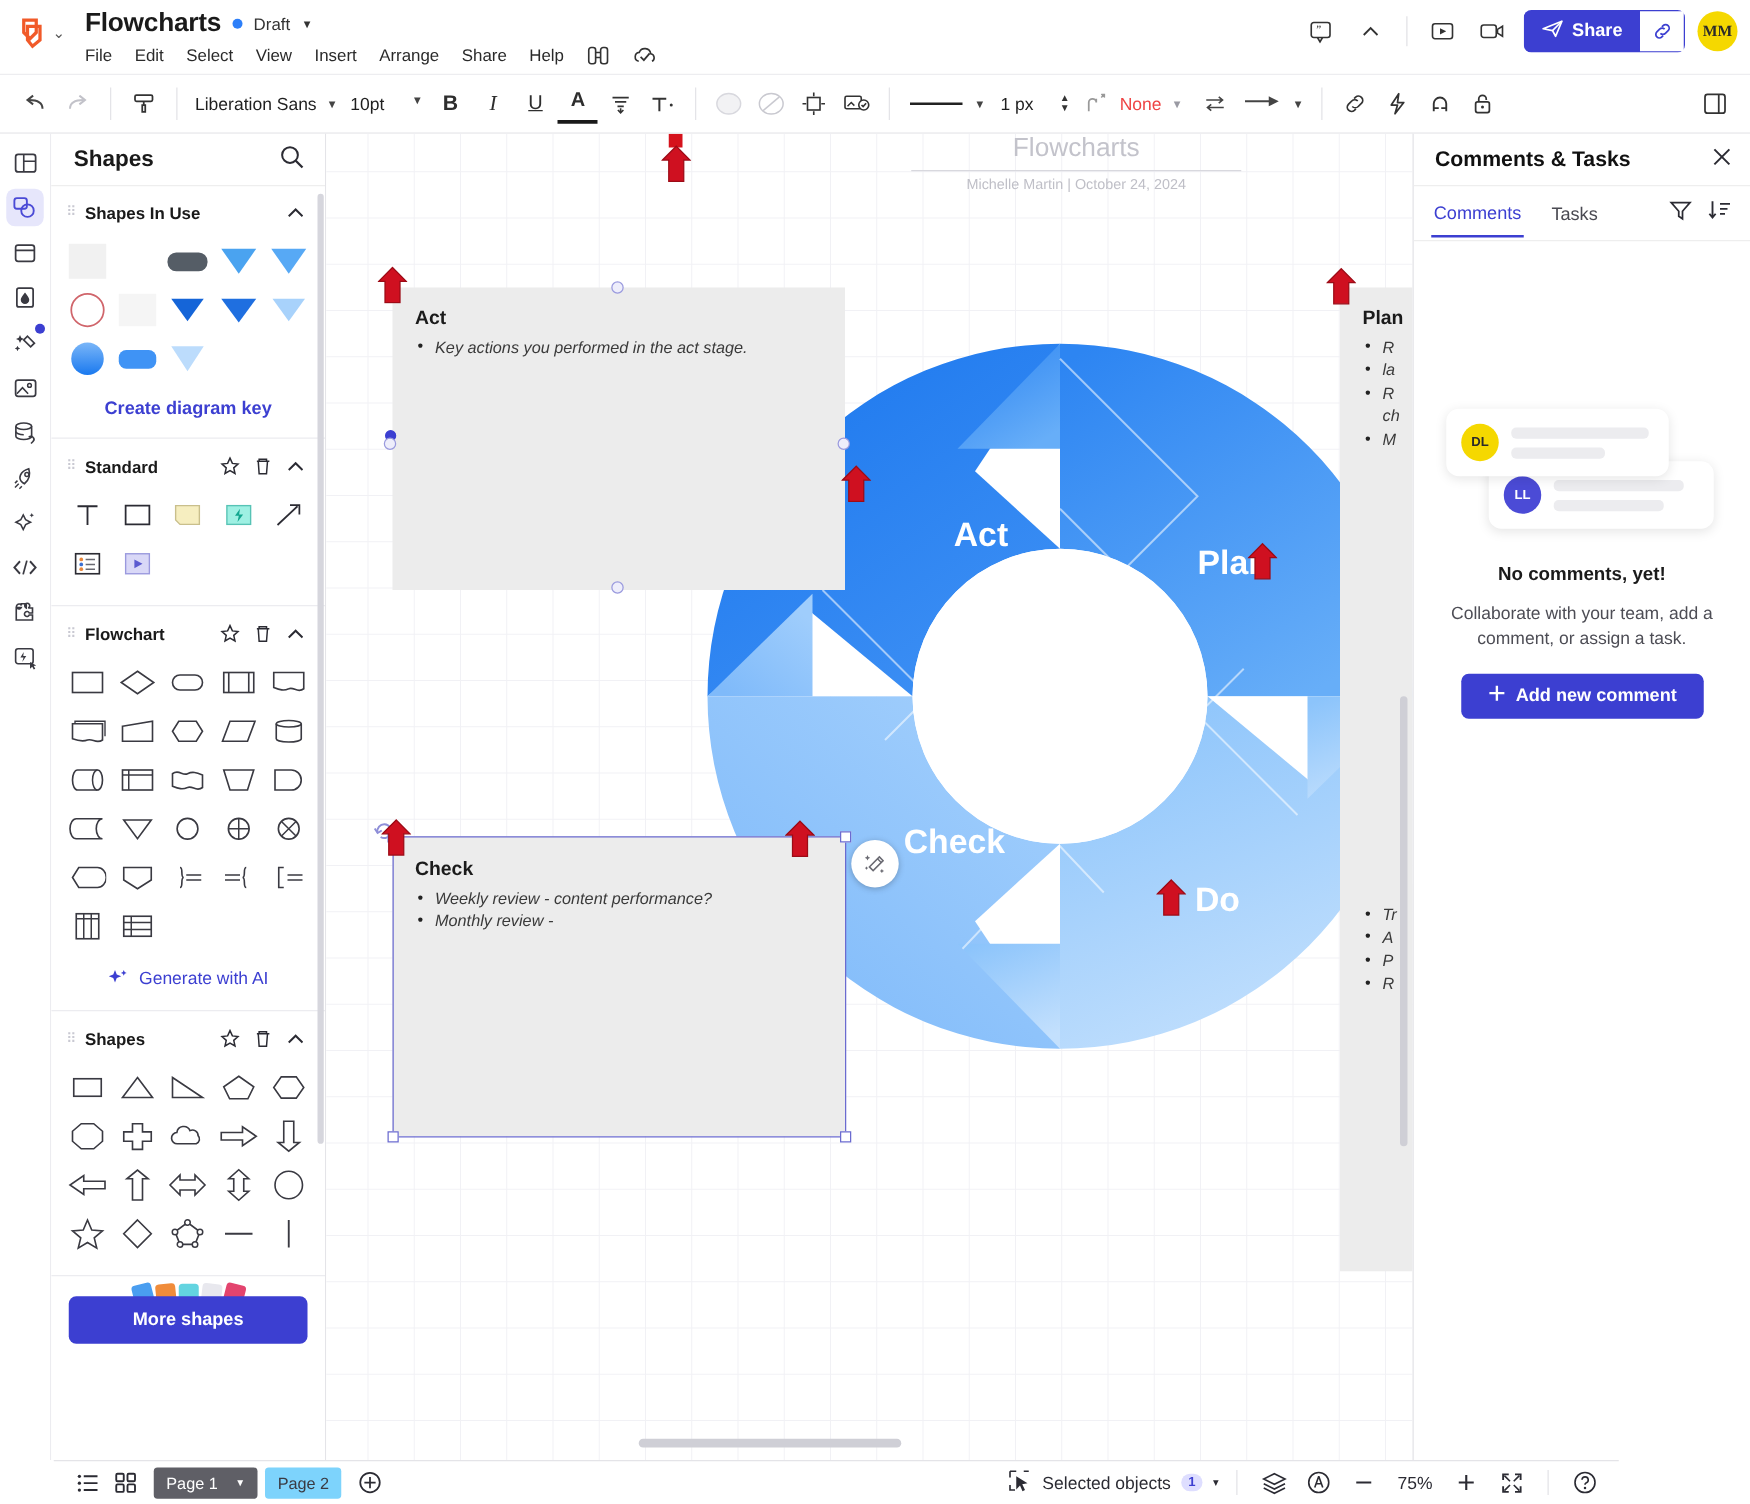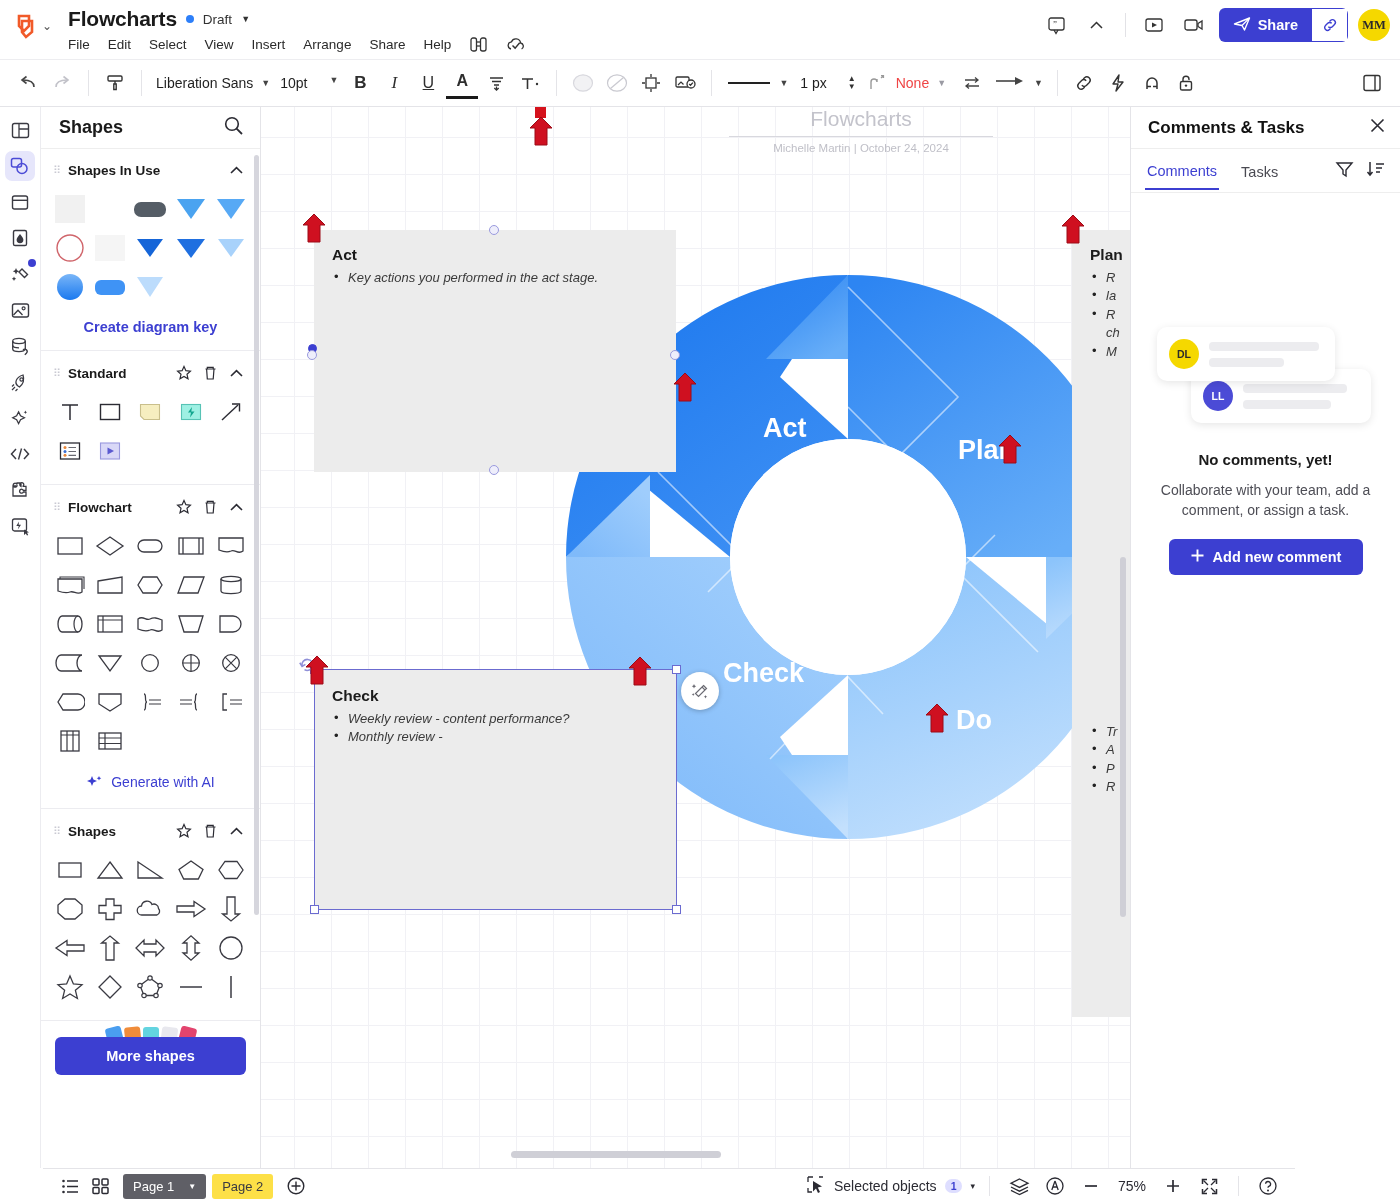--- a/index.html
+++ b/index.html
@@ -197,21 +197,21 @@
   .statusbar {
     position:absolute; left:0; bottom:0; width:1252px; height:35px;
     background:#fff; border-top:1px solid #e4e4e8; display:flex; align-items:center; padding: 12px 12px; margin-left: 43px;
   }
   .sb-icon { width:30px; height:26px; display:flex; align-items:center; justify-content:center; color:#2e2e2e; cursor:pointer;}
   .page-tab {
     height:25px; display:flex; align-items:center; gap:14px; padding: 0 10px;
     font-size:13px; cursor:pointer; border-radius:3px;
   }
   .page-tab.active { background:#5f5f66; color:#fff; }
-  .page-tab.inactive { background:#fde047; color:#3a3a42; }
+  .page-tab.inactive { background:#7dd3fc; color:#3a3a42; }
   .sb-right { margin-left:auto; display:flex; align-items:center; gap:6px; }
   .sb-div { width:1px; height:20px; background:#e4e4e8; margin: 0 8px;}
   .sel-obj { display:flex; align-items:center; gap:8px; font-size:14px; color:#2b2b33; cursor:pointer;}
   .sel-badge { background:#dedeff; color:#3c3fd1; font-size:10.5px; font-weight:bold; border-radius:9px; padding: 1px 6px;}
   .zoom-val { font-size:14px; color:#2b2b33; min-width:40px; text-align:center;}
 </style>
 </head>
 <body>
 
 <div id="app">

